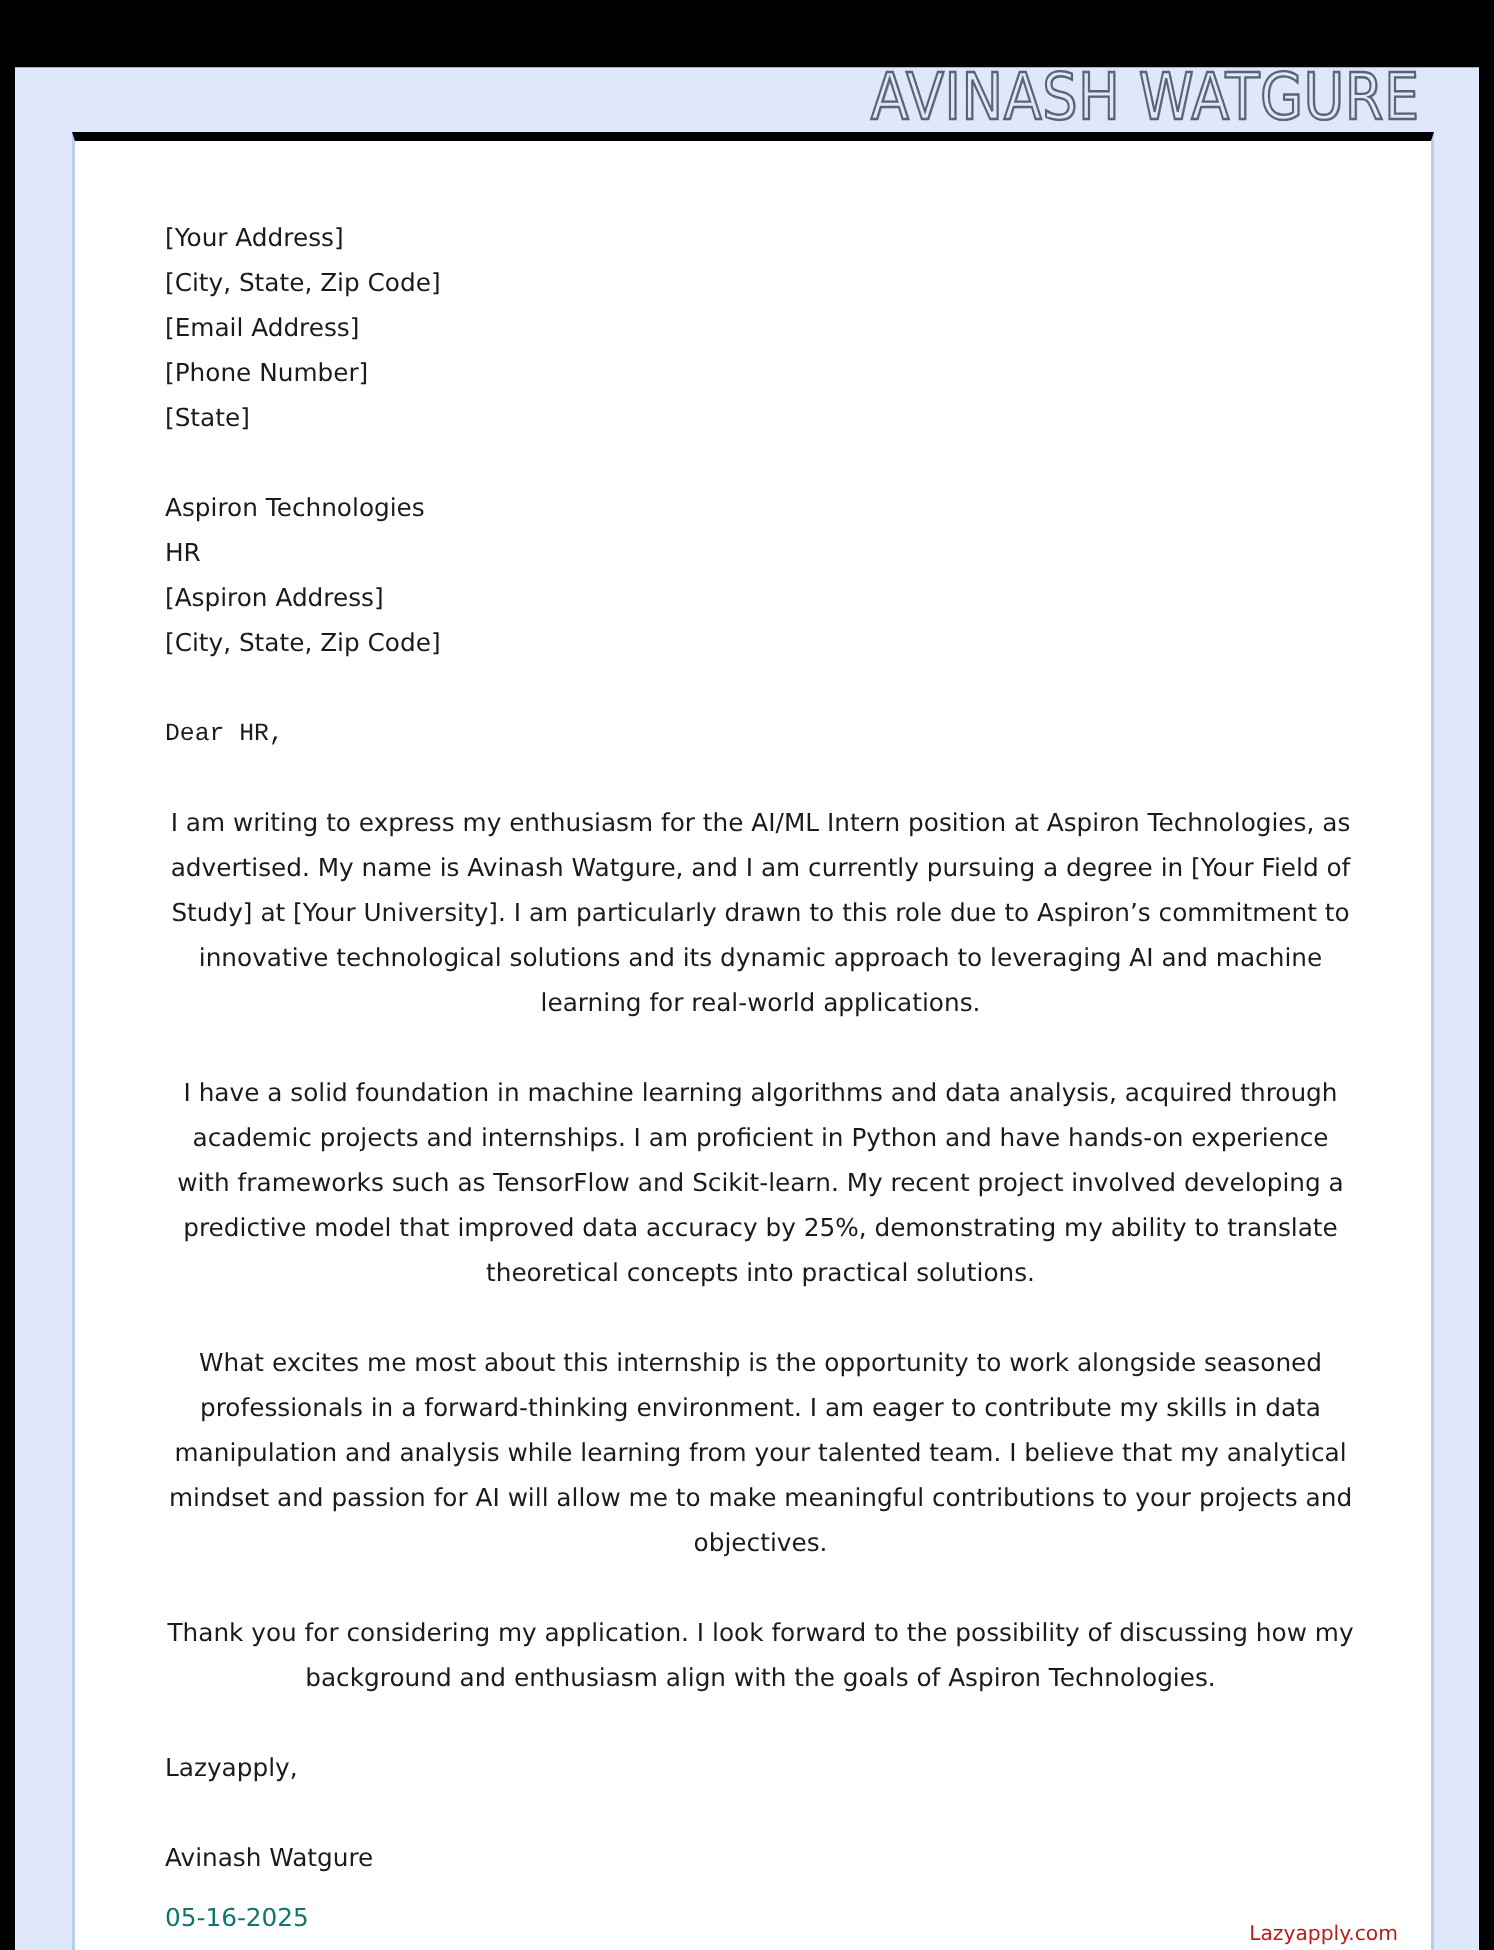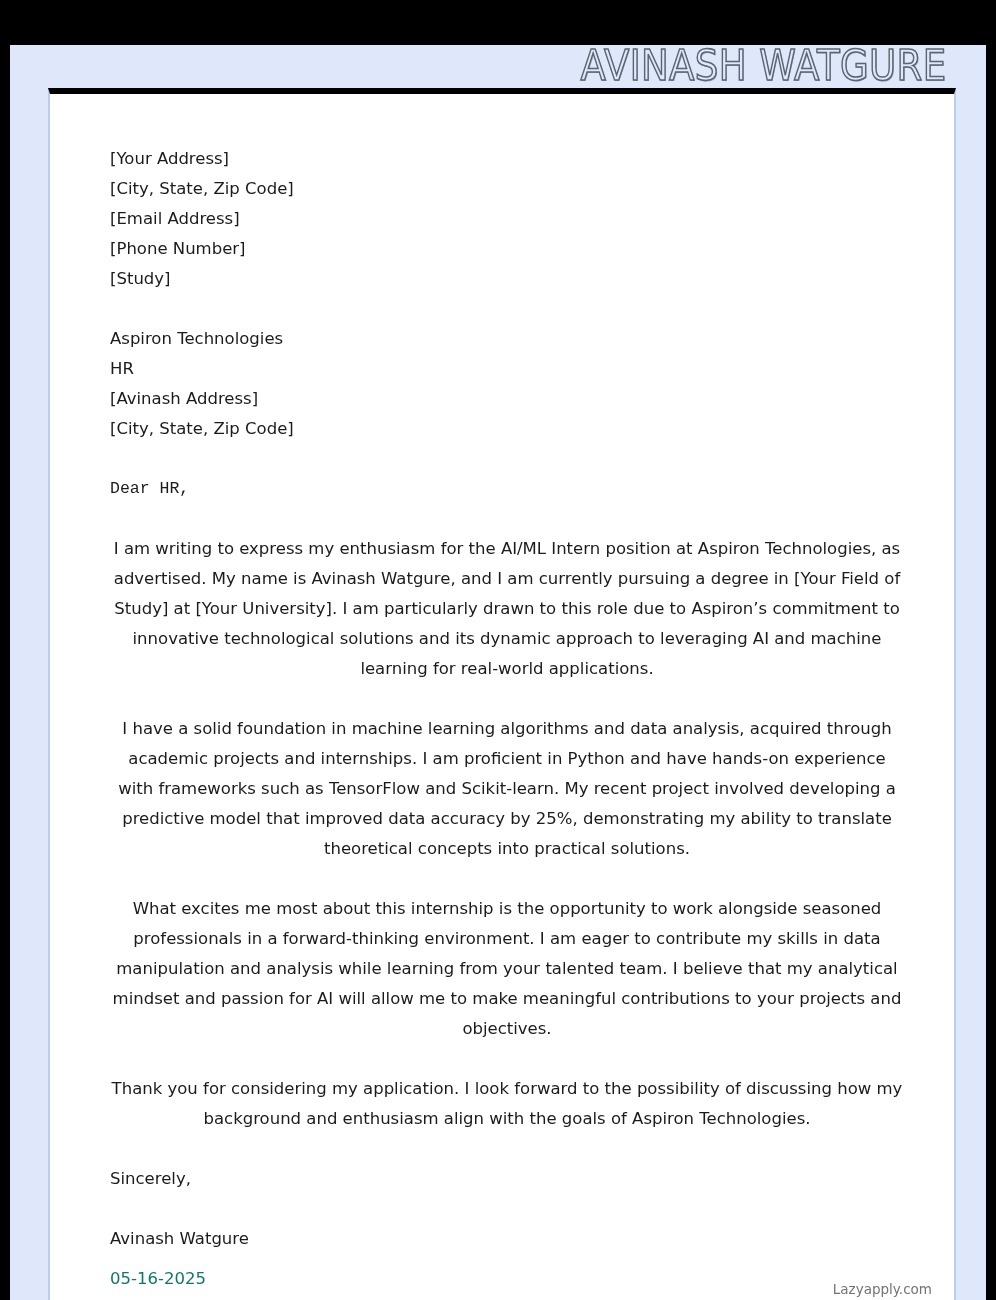--- a/index.html
+++ b/index.html
@@ -111,21 +111,21 @@
     color: #0f766e;
     margin: 0;
   }
 
   #watermark {
     position: absolute;
     right: 22px;
     bottom: 8px;
     font-family: "DejaVu Sans", sans-serif;
     font-size: 13.5px;
-    color: #737373;
+    color: #b91c1c;
     white-space: nowrap;
   }
 </style>
 </head>
 <body>
 
 <div id="page-frame">
   <div id="page-canvas">
 
     <div id="header-band">
@@ -133,38 +133,38 @@
     </div>
 
     <div id="letter-sheet">
       <div id="letter-body">
 
         <div class="block-group">
           <span class="addr-line">[Your Address]</span>
           <span class="addr-line">[City, State, Zip Code]</span>
           <span class="addr-line">[Email Address]</span>
           <span class="addr-line">[Phone Number]</span>
-          <span class="addr-line">[Study]</span>
+          <span class="addr-line">[State]</span>
         </div>
 
         <div class="block-group">
           <span class="addr-line">Aspiron Technologies</span>
           <span class="addr-line">HR</span>
-          <span class="addr-line">[Avinash Address]</span>
+          <span class="addr-line">[Aspiron Address]</span>
           <span class="addr-line">[City, State, Zip Code]</span>
         </div>
 
         <p id="salutation">Dear HR,</p>
 
         <p class="letter-para">I am writing to express my enthusiasm for the AI/ML Intern position at Aspiron Technologies, as advertised. My name is Avinash Watgure, and I am currently pursuing a degree in [Your Field of Study] at [Your University]. I am particularly drawn to this role due to Aspiron’s commitment to innovative technological solutions and its dynamic approach to leveraging AI and machine learning for real-world applications.</p>
         <p class="letter-para">I have a solid foundation in machine learning algorithms and data analysis, acquired through academic projects and internships. I am proficient in Python and have hands-on experience with frameworks such as TensorFlow and Scikit-learn. My recent project involved developing a predictive model that improved data accuracy by 25%, demonstrating my ability to translate theoretical concepts into practical solutions.</p>
         <p class="letter-para">What excites me most about this internship is the opportunity to work alongside seasoned professionals in a forward-thinking environment. I am eager to contribute my skills in data manipulation and analysis while learning from your talented team. I believe that my analytical mindset and passion for AI will allow me to make meaningful contributions to your projects and objectives.</p>
         <p class="letter-para">Thank you for considering my application. I look forward to the possibility of discussing how my background and enthusiasm align with the goals of Aspiron Technologies.</p>
 
-        <p id="signoff">Sincerely,</p>
+        <p id="signoff">Lazyapply,</p>
         <p id="signature-name">Avinash Watgure</p>
         <p id="letter-date">05-16-2025</p>
 
       </div>
 
       <div id="watermark">Lazyapply.com</div>
     </div>
 
   </div>
 </div>

